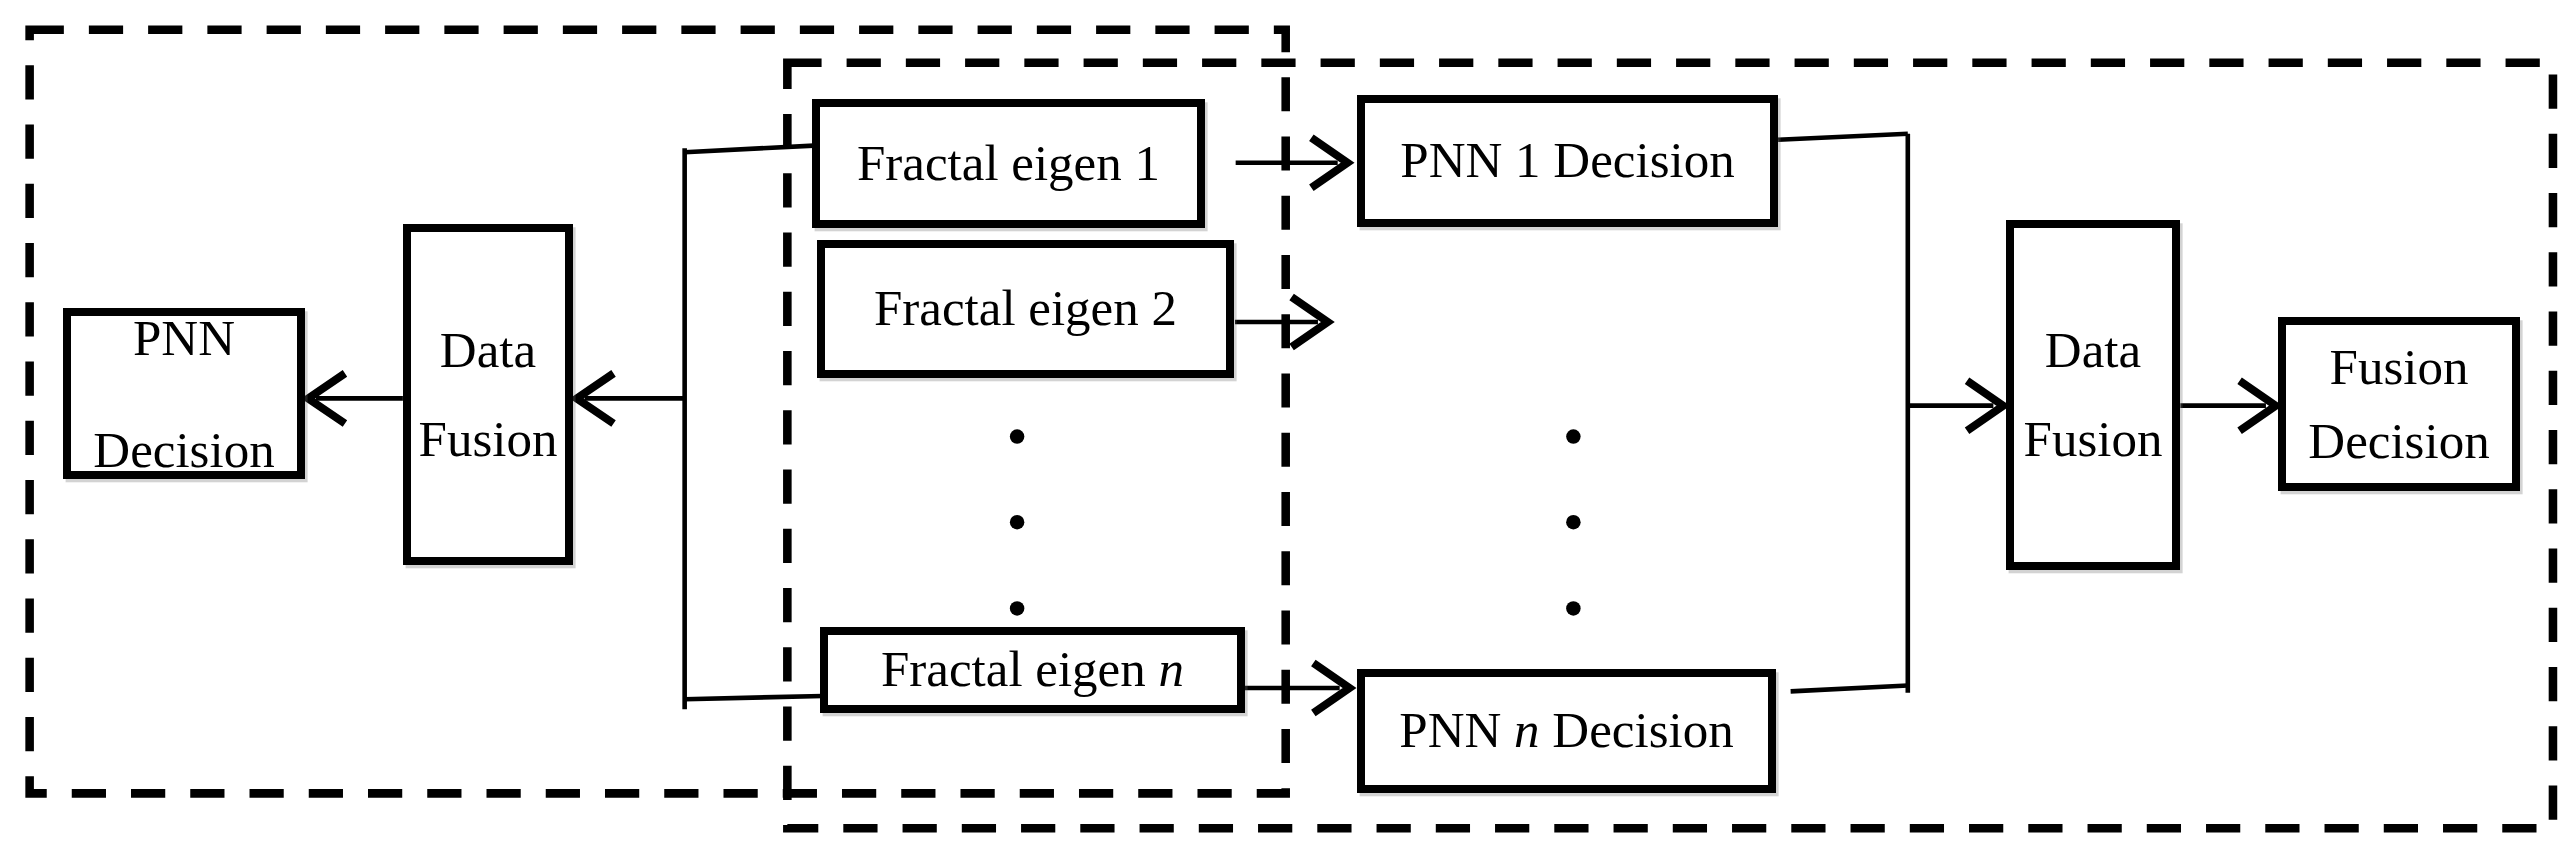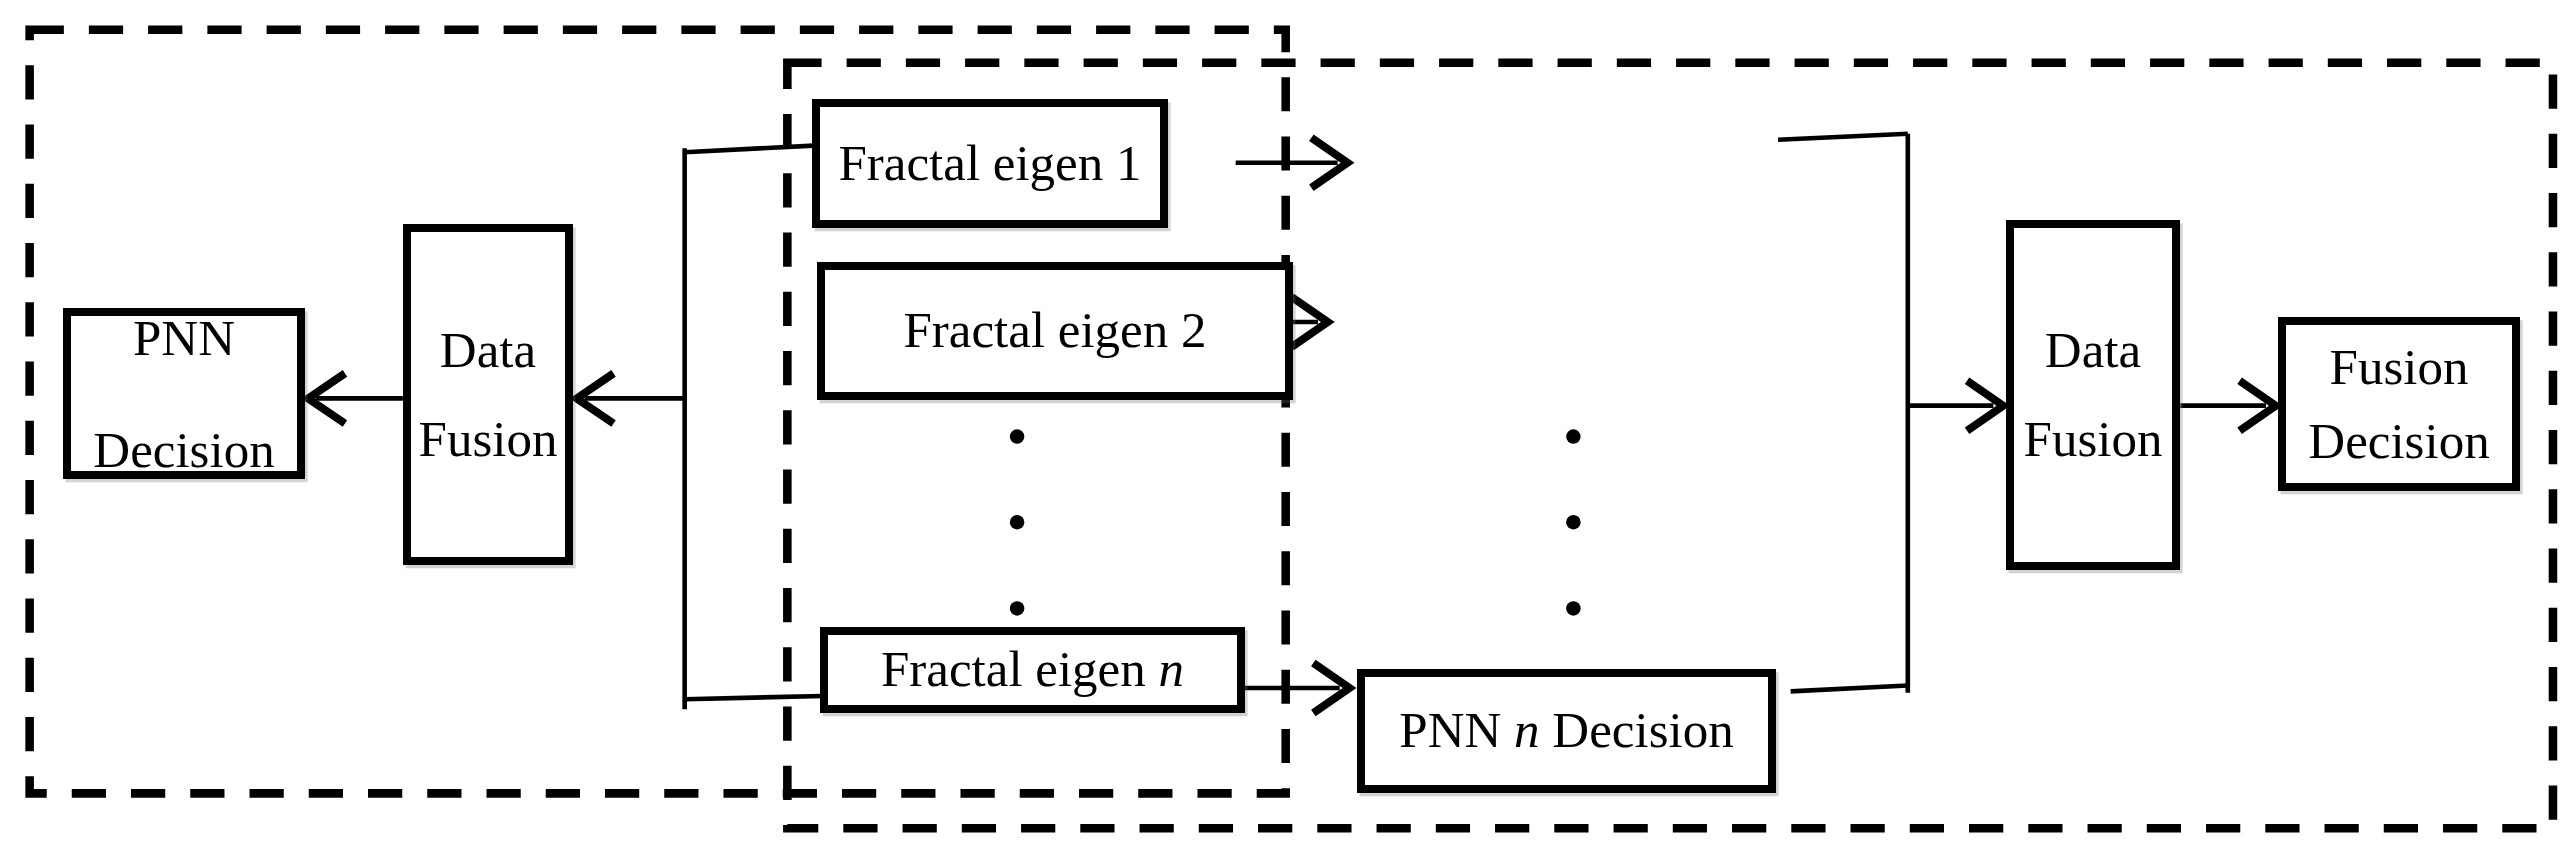--- a/index.html
+++ b/index.html
@@ -41,22 +41,22 @@
   }
   .node .lbl { display: inline; }
   .node .stack { display: block; }
   .lh-170 { line-height: 112px; }
   .lh-135 { line-height: 89px; text-align: center; }
   .lh-112 { line-height: 74px; }
   .em-var { font-style: italic; }
   
   #pnn-decision      { left:   63px; top: 308px; width: 242px; height: 171px; }
   #data-fusion-left  { left:  403px; top: 224px; width: 170px; height: 341px; }
-  #fractal-eigen-1   { left: 812px; top: 99px; width: 356px; height: 129px; }
-  #fractal-eigen-2   { left: 817px; top: 262px; width: 476px; height: 138px; }
+  #fractal-eigen-1   { left: 812px; top: 99px; width: 393px; height: 129px; }
+  #fractal-eigen-2   { left: 817px; top: 240px; width: 417px; height: 138px; }
   #fractal-eigen-n   { left: 820px; top: 627px; width: 425px; height: 86px; }
   #pnn-1-decision    { left: 1357px; top: 95px; width: 421px; height: 132px; }
   #pnn-2-decision    { left: 1360px; top: 254px; width: 434px; height: 135px; }
   #pnn-n-decision    { left: 1357px; top: 627px; width: 419px; height: 124px; margin-top: 42px; }
   #data-fusion-right { left: 2006px; top: 220px; width: 174px; height: 350px; }
   #fusion-decision   { left: 2278px; top: 317px; width: 242px; height: 174px; }
 </style>
 </head>
 <body>
 
@@ -132,20 +132,25 @@
       <span class="lbl">Fractal eigen 2</span><i class="em-var"></i><span class="lbl"></span>
     </div>
   </div>
 
   <div class="node" id="fractal-eigen-n">
     <div>
       <span class="lbl">Fractal eigen </span><i class="em-var">n</i><span class="lbl"></span>
     </div>
   </div>
 
+  <div class="node" id="pnn-1-decision">
+    <div>
+      <span class="lbl">PNN 1 Decision</span><i class="em-var"></i><span class="lbl"></span>
+    </div>
+  </div>
 
 
   <div class="node" id="pnn-n-decision">
     <div>
       <span class="lbl">PNN </span><i class="em-var">n</i><span class="lbl"> Decision</span>
     </div>
   </div>
 
   <div class="node lh-135" id="data-fusion-right">
     <div>

